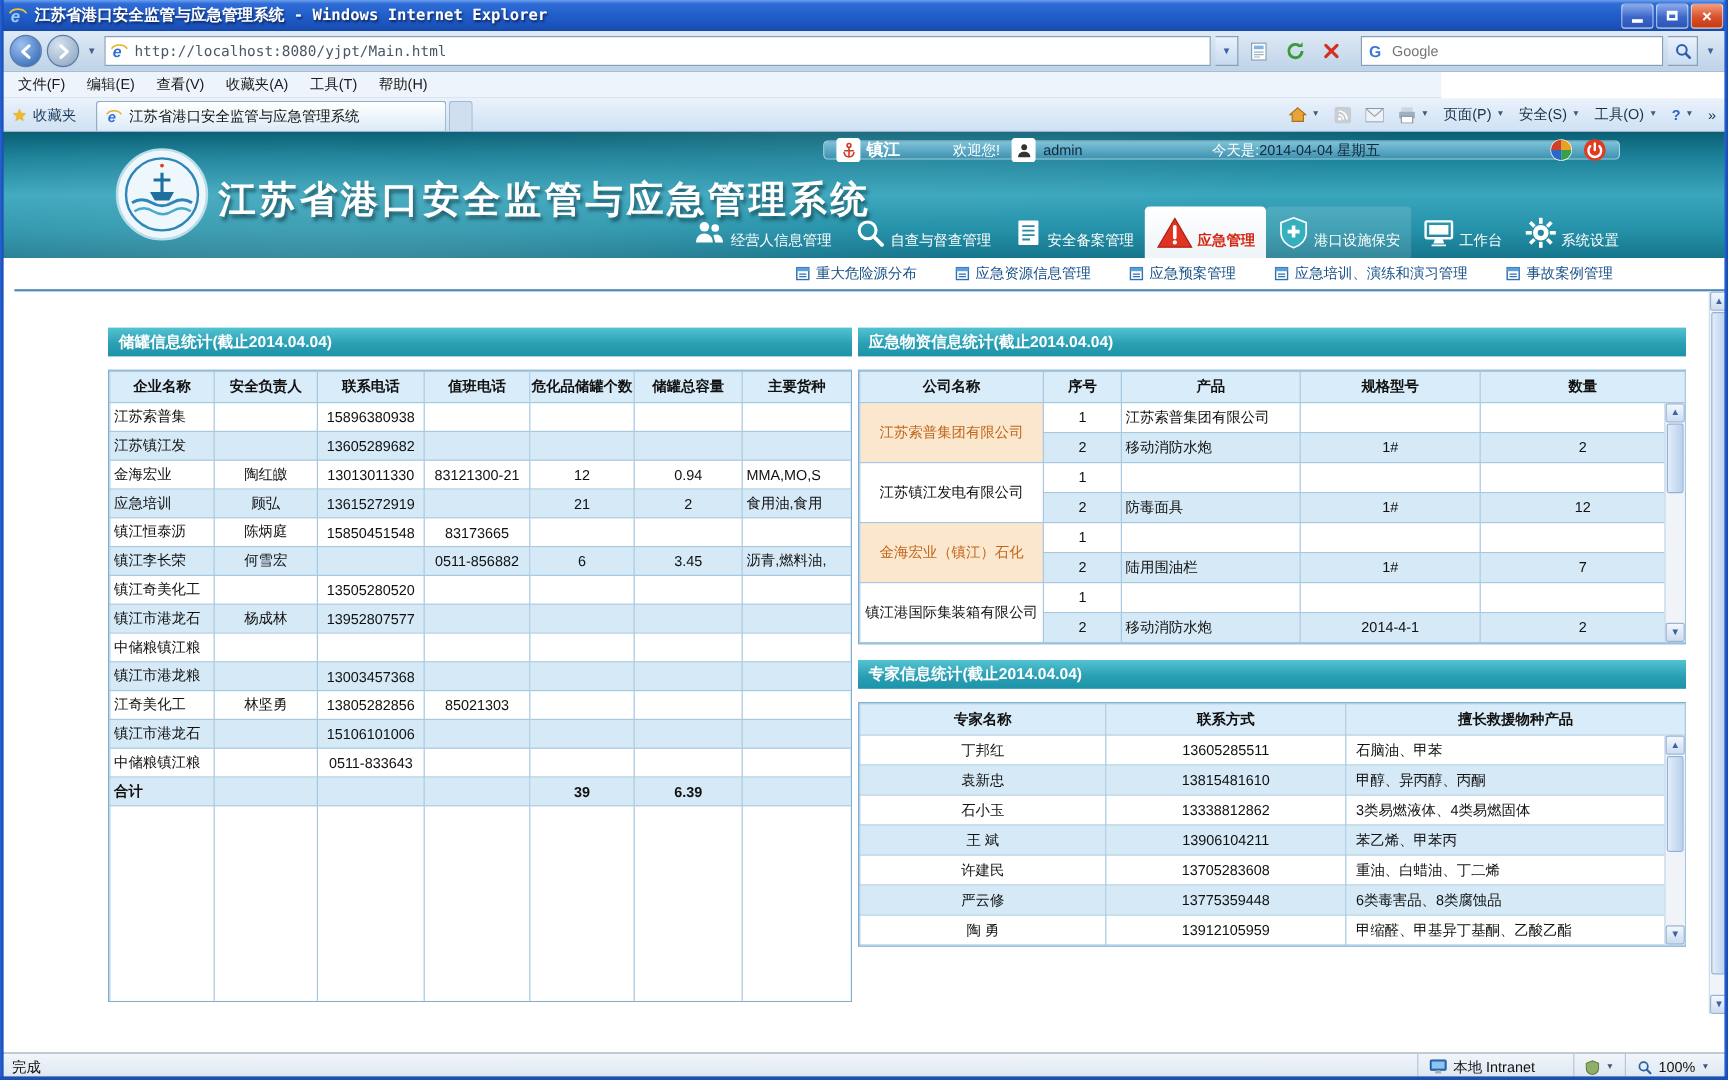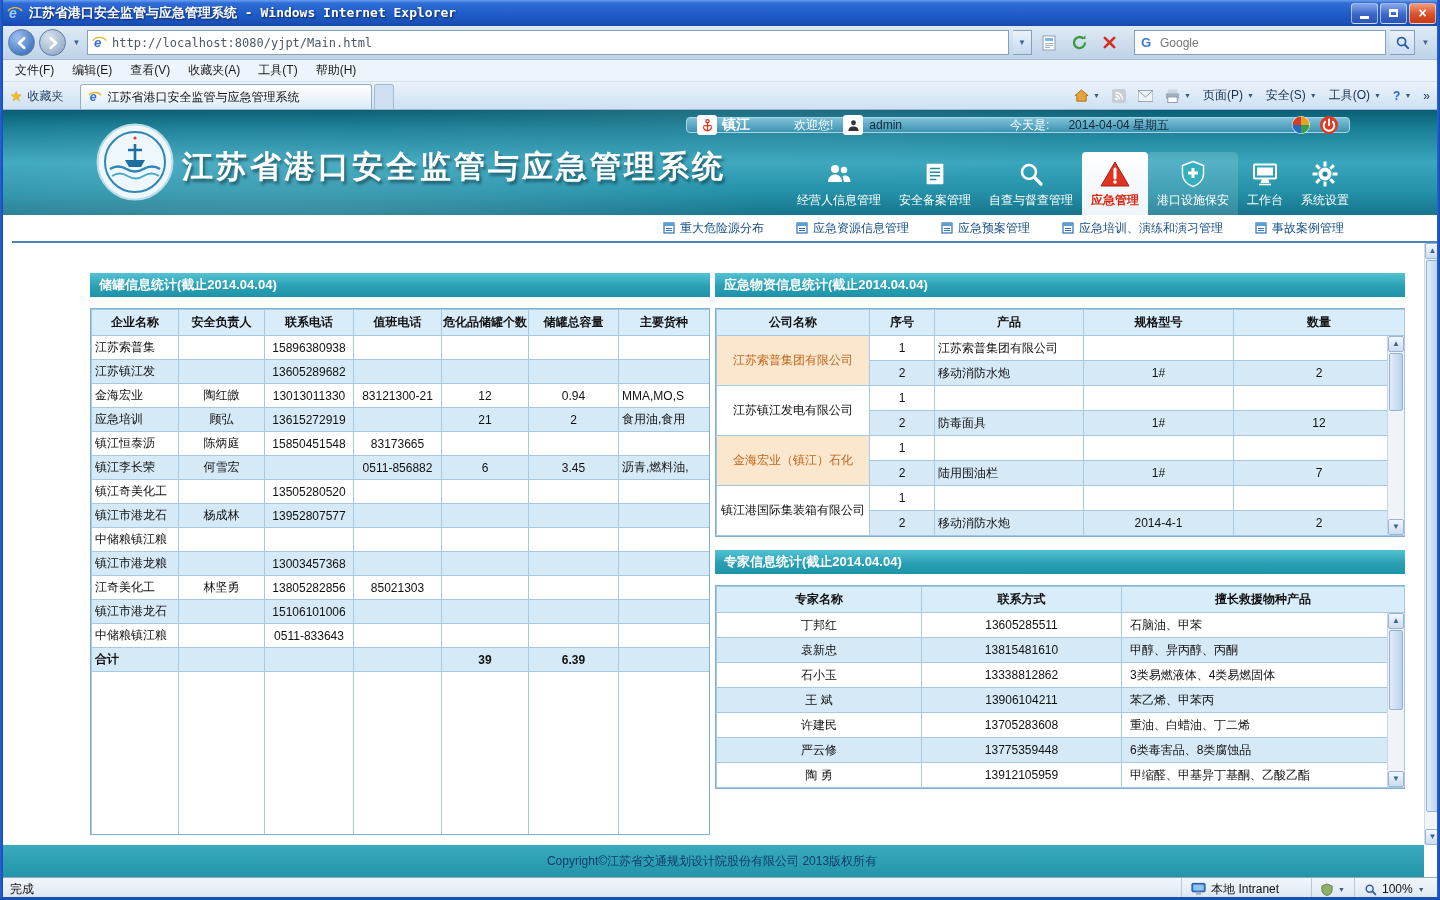--- a/index.html
+++ b/index.html
@@ -33,21 +33,21 @@
   .mini-drop { width:13px; height:22px; display:flex; align-items:center; justify-content:center; color:#44618e; font-size:8px; cursor:pointer; }
   .addr-combo { flex:1; height:25px; background:#fff; border:1px solid #87a0b8; display:flex; align-items:center; padding:0 4px; gap:5px; }
   .addr-combo input { border:0; outline:0; flex:1; font:12px "DejaVu Sans Mono",monospace; color:#4a5866; background:transparent; }
   .combo-drop { width:19px; height:25px; background:linear-gradient(#eaf2fb,#c6daf0); border:1px solid #87a0b8; border-left:0; color:#3a62a0; font-size:8px; display:flex; align-items:center; justify-content:center; cursor:pointer; }
   .addr-btn { width:26px; height:26px; display:flex; align-items:center; justify-content:center; border:1px solid transparent; border-radius:2px; cursor:pointer; }
   .search-box { width:252px; height:25px; background:#fff; border:1px solid #87a0b8; display:flex; align-items:center; gap:5px; padding:0 5px; margin-left:8px; }
   .search-box input { border:0; outline:0; flex:1; font-size:12px; color:#333; }
   .search-btn { width:25px; height:25px; background:linear-gradient(#eaf2fb,#cadcf2); border:1px solid #87a0b8; border-left:0; display:flex; align-items:center; justify-content:center; cursor:pointer; }
 
   
-  .menubar { position:absolute; top:60px; left:0; width:1440px; height:22px; background:#eef4fb; border-bottom:1px solid #d4e0ec; display:flex; align-items:center; padding-left:6px; }
+  .menubar { position:absolute; top:60px; left:0; width:1201px; height:22px; background:#eef4fb; border-bottom:1px solid #d4e0ec; display:flex; align-items:center; padding-left:6px; }
   .menu-item { padding:2px 9px; color:#1a1a1a; cursor:pointer; }
 
   
   .favbar { position:absolute; top:82px; left:0; width:1440px; height:28px;
     background:linear-gradient(#eaf2fb,#cfe1f3); border-bottom:1px solid #9db6d0; display:flex; align-items:flex-end; }
   .fav-btn { display:flex; align-items:center; gap:5px; padding:0 10px; height:24px; margin-bottom:1px; cursor:pointer; color:#1a3a5c; }
   .fav-star { color:#f2bc1c; font-size:14px; text-shadow:0 0 1px #b8860b; }
   .tab { width:292px; height:25px; margin-left:6px; background:linear-gradient(#ffffff,#dcebf8);
     border:1px solid #93aec8; border-bottom:none; border-radius:3px 3px 0 0; display:flex; align-items:center; gap:6px; padding:0 7px; cursor:pointer; }
   .tab span.txt { overflow:hidden; white-space:nowrap; color:#111; }
@@ -64,21 +64,21 @@
                radial-gradient(ellipse 760px 220px at 52% -50%, rgba(255,255,255,.14), transparent 60%); }
   .logo { position:absolute; left:96px; top:13px; width:78px; height:78px; }
   .app-title { position:absolute; left:182px; top:36px; font-size:31px; font-weight:bold; color:#fff; letter-spacing:3px; text-shadow:2px 3px 3px rgba(0,25,35,.5); white-space:nowrap; }
   .userstrip { position:absolute; left:686px; top:7px; width:664px; height:16px;
     background:linear-gradient(#7fc2d9,#3e92b1); border:1px solid #a9d6e4; border-radius:4px;
     display:flex; align-items:center; color:#fff; padding:0 10px; }
   .userstrip .city { font-size:14px; font-weight:bold; margin-left:5px; }
   .badge { width:20px; height:20px; background:#fff; border-radius:3px; display:flex; align-items:center; justify-content:center; }
   .us-dark { color:#10293a; }
   .main-nav { position:absolute; right:82px; bottom:0; display:flex; align-items:flex-end; }
-  .nav-item { display:flex; flex-direction:column; align-items:center; gap:3px; padding:7px 9px 6px; color:#fff; cursor:pointer; }
+  .nav-item { display:flex; flex-direction:row; align-items:flex-end; gap:3px; padding:7px 9px 6px; color:#fff; cursor:pointer; }
   .nav-item .ico { height:30px; display:flex; align-items:center; }
   .nav-item.active { background:linear-gradient(#ffffff,#eef4f8); border-radius:4px 4px 0 0; color:#d42814; font-weight:bold; }
   .nav-item.alt-tile { background:rgba(255,255,255,.14); border-radius:4px 4px 0 0; }
 
   
   .subnav { position:absolute; top:215px; left:12px; width:1440px; height:28px; background:#fff; border-bottom:2px solid #4b86ba;
     display:flex; align-items:center; justify-content:flex-end; gap:32px; padding-right:108px; color:#174f86; }
   .subnav-item { display:flex; align-items:center; gap:5px; cursor:pointer; }
 
   
@@ -297,21 +297,21 @@
       <span class="city">镇江</span>
       <span style="margin-left:44px">欢迎您!</span>
       <span style="margin-left:10px" class="badge">
           <svg width="13" height="13" viewBox="0 0 14 14">
             <circle cx="7" cy="4" r="2.6" fill="#333"></circle>
             <path d="M1.5 13 C1.5 9.5 4 8 7 8 C10 8 12.5 9.5 12.5 13 Z" fill="#333"></path>
           </svg>
         </span>
       <span class="us-dark" style="margin-left:6px">admin</span>
       <span style="margin-left:108px">今天是:</span>
-      <span class="us-dark" style="margin-left:19px">2014-04-04 星期五</span>
+      <span class="us-dark" style="margin-left:0">2014-04-04 星期五</span>
       <span style="margin-left:auto">
           <svg width="20" height="20" viewBox="0 0 20 20">
             <circle cx="10" cy="10" r="9" fill="#fff"></circle>
             <path d="M10 10 L10 1.5 A8.5 8.5 0 0 1 18.5 10 Z" fill="#e8a020"></path>
             <path d="M10 10 L18.5 10 A8.5 8.5 0 0 1 10 18.5 Z" fill="#38a048"></path>
             <path d="M10 10 L10 18.5 A8.5 8.5 0 0 1 1.5 10 Z" fill="#2868c8"></path>
             <path d="M10 10 L1.5 10 A8.5 8.5 0 0 1 10 1.5 Z" fill="#d04028"></path>
           </svg>
         </span>
       <span style="margin-left:8px">
@@ -330,35 +330,35 @@
               <circle cx="10" cy="9" r="4" fill="#fff"></circle>
               <circle cx="19" cy="10" r="3.2" fill="#fff"></circle>
               <path d="M3 22 c0-5 3.5-7.5 7-7.5 s7 2.5 7 7.5 z" fill="#fff"></path>
               <path d="M17.5 16 c1.5-1 4.5-.8 6 .8 1.5 1.5 2 3.5 2 5.2 h-6.5" fill="#fff"></path>
             </svg>
           </span>
         <span>经营人信息管理</span>
       </div>
       <div class="nav-item">
         <span class="ico">
+            <svg width="28" height="28" viewBox="0 0 28 28">
+              <circle cx="12" cy="12" r="7" fill="none" stroke="#fff" stroke-width="2.6"></circle>
+              <path d="M17.5 17.5 L24 24" stroke="#fff" stroke-width="3.2" stroke-linecap="round"></path>
+            </svg>
+          </span>
+        <span>自查与督查管理</span>
+      </div>
+      <div class="nav-item">
+        <span class="ico">
             <svg width="26" height="28" viewBox="0 0 28 28">
               <rect x="5" y="3" width="18" height="22" rx="1" fill="#fff"></rect>
               <path d="M8.5 8 h11 M8.5 12 h11 M8.5 16 h11 M8.5 20 h7" stroke="#2a8ba0" stroke-width="1.6"></path>
             </svg>
           </span>
         <span>安全备案管理</span>
-      </div>
-      <div class="nav-item">
-        <span class="ico">
-            <svg width="28" height="28" viewBox="0 0 28 28">
-              <circle cx="12" cy="12" r="7" fill="none" stroke="#fff" stroke-width="2.6"></circle>
-              <path d="M17.5 17.5 L24 24" stroke="#fff" stroke-width="3.2" stroke-linecap="round"></path>
-            </svg>
-          </span>
-        <span>自查与督查管理</span>
       </div>
       <div class="nav-item active">
         <span class="ico">
             <svg width="32" height="28" viewBox="0 0 30 28">
               <path d="M15 2 L29 26 H1 Z" fill="#e03422" stroke="#b01c10"></path>
               <path d="M15 9 v9" stroke="#fff" stroke-width="3" stroke-linecap="round"></path>
               <circle cx="15" cy="22" r="1.8" fill="#fff"></circle>
             </svg>
           </span>
         <span>应急管理</span>
@@ -802,21 +802,20 @@
     </div>
 
     <div class="main-scroll">
       <div class="sbtn">▲</div>
       <div class="sthumb"></div>
       <div class="strack"></div>
       <div class="sbtn">▼</div>
     </div>
   </div>
 
-  <div class="appfooter">Copyright©江苏省交通规划设计院股份有限公司 2013版权所有</div>
 
   <div class="statusbar">
     <span class="status-left">完成</span>
     <div class="status-right">
       <div class="seg" style="width:130px">
         <span>
             <svg width="15" height="14" viewBox="0 0 16 14">
               <rect x="1" y="1" width="14" height="9" rx="1" fill="#3a7fd0" stroke="#1c4f8a"></rect>
               <rect x="2.5" y="2.5" width="11" height="6" fill="#8fc4f0"></rect>
               <path d="M6 10 h4 l1 3 h-6 z" fill="#9ab0c4"></path>

